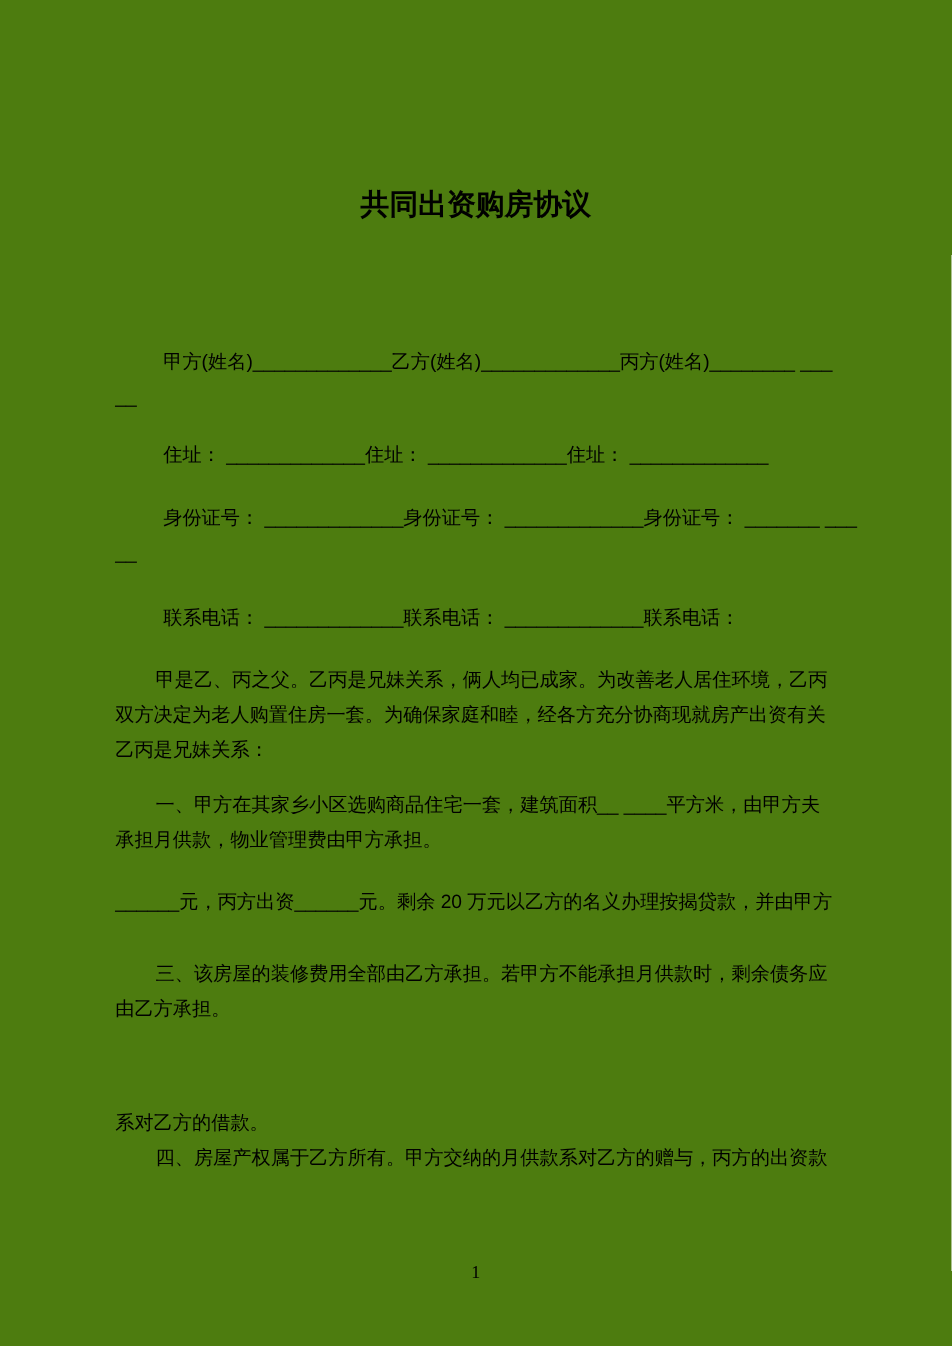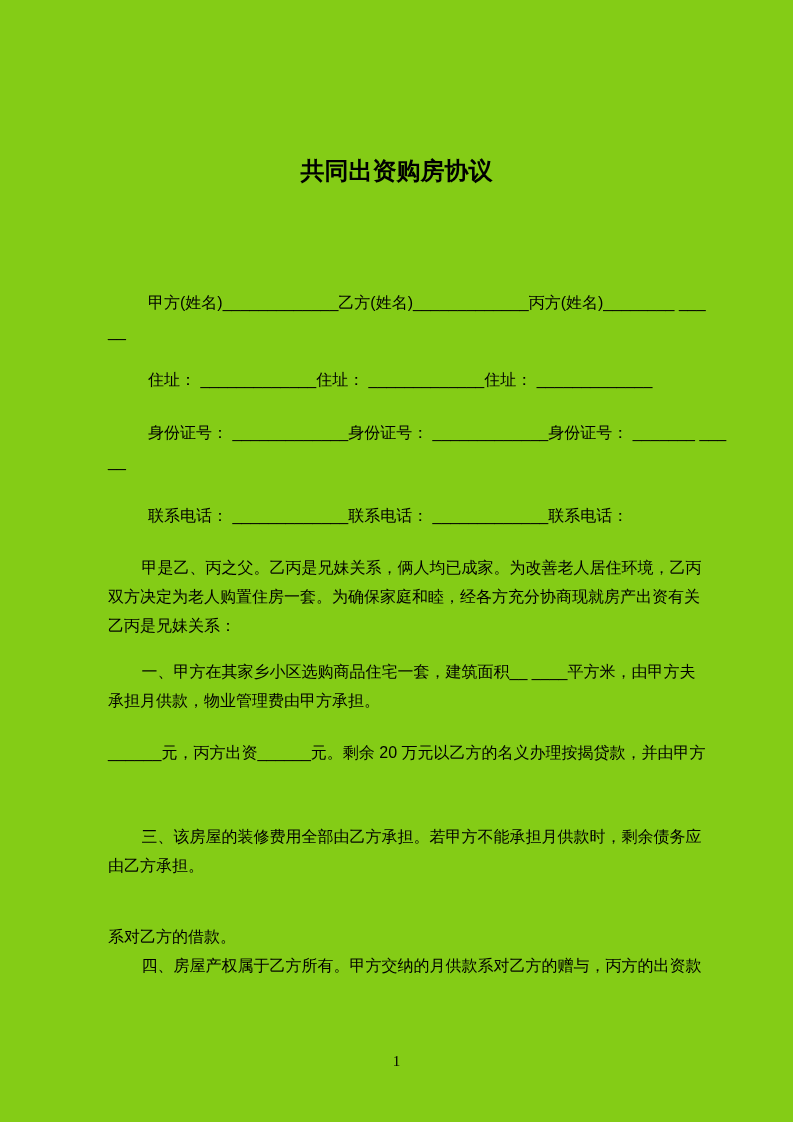--- a/index.html
+++ b/index.html
@@ -5,21 +5,21 @@
   html, body {
     margin: 0;
     padding: 0;
     background: #ffffff;
   }
   .page {
     position: relative;
     width: 793px;
     height: 1122px;
     margin: 0 auto;
-    background: #84cc16;
+    background: #4d7c0f;
     color: #000000;
     font-family: "Liberation Sans", sans-serif;
     font-size: 16px;
     overflow: hidden;
   }
   .doc-title {
     position: absolute;
     top: 142px;
     left: 0;
     width: 100%;
@@ -31,21 +31,20 @@
   }
   .block {
     position: absolute;
     left: 96px;
     right: 0;
     line-height: 29px;
   }
   .line {
     white-space: pre;
     min-height: 29px;
-    margin-left: 12px;
   }
   .indent {
     text-indent: 2.1em;
   }
   .indent-lg {
     text-indent: 2.5em;
   }
   .page-footer {
     position: absolute;
     top: 1050px;
@@ -90,21 +89,21 @@
 
   <div class="block" style="top:657px">
     <div class="line indent">一、甲方在其家乡小区选购商品住宅一套，建筑面积__ ____平方米，由甲方夫</div>
     <div class="line">承担月供款，物业管理费由甲方承担。</div>
   </div>
 
   <div class="block" style="top:738px">
     <div class="line">______元，丙方出资______元。剩余 20 万元以乙方的名义办理按揭贷款，并由甲方</div>
   </div>
 
-  <div class="block" style="top:822px">
+  <div class="block" style="top:798px">
     <div class="line indent">三、该房屋的装修费用全部由乙方承担。若甲方不能承担月供款时，剩余债务应</div>
     <div class="line">由乙方承担。</div>
   </div>
 
   <div class="block" style="top:922px">
     <div class="line">系对乙方的借款。</div>
     <div class="line indent">四、房屋产权属于乙方所有。甲方交纳的月供款系对乙方的赠与，丙方的出资款</div>
   </div>
 
   <div class="page-footer">1</div>

